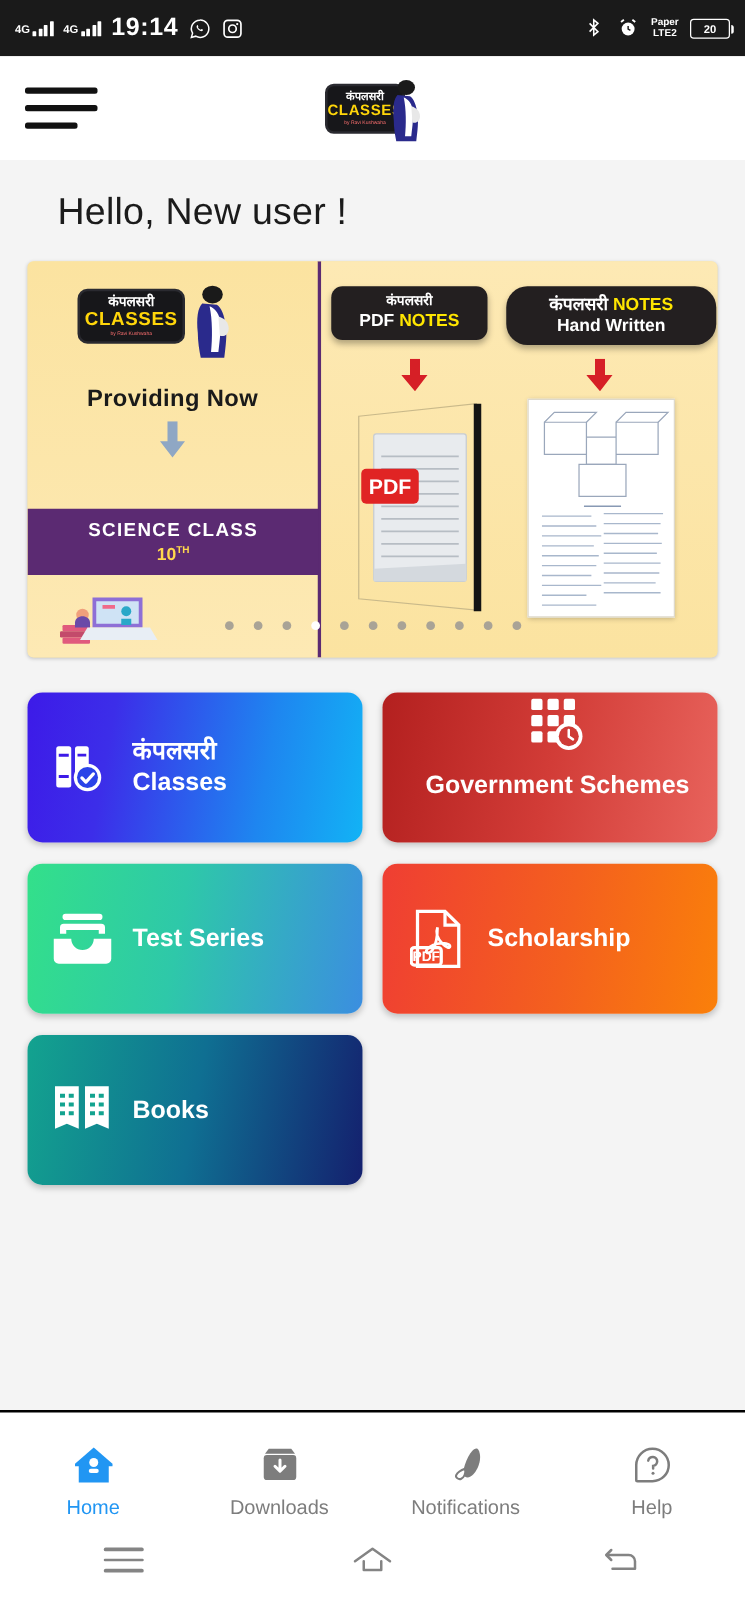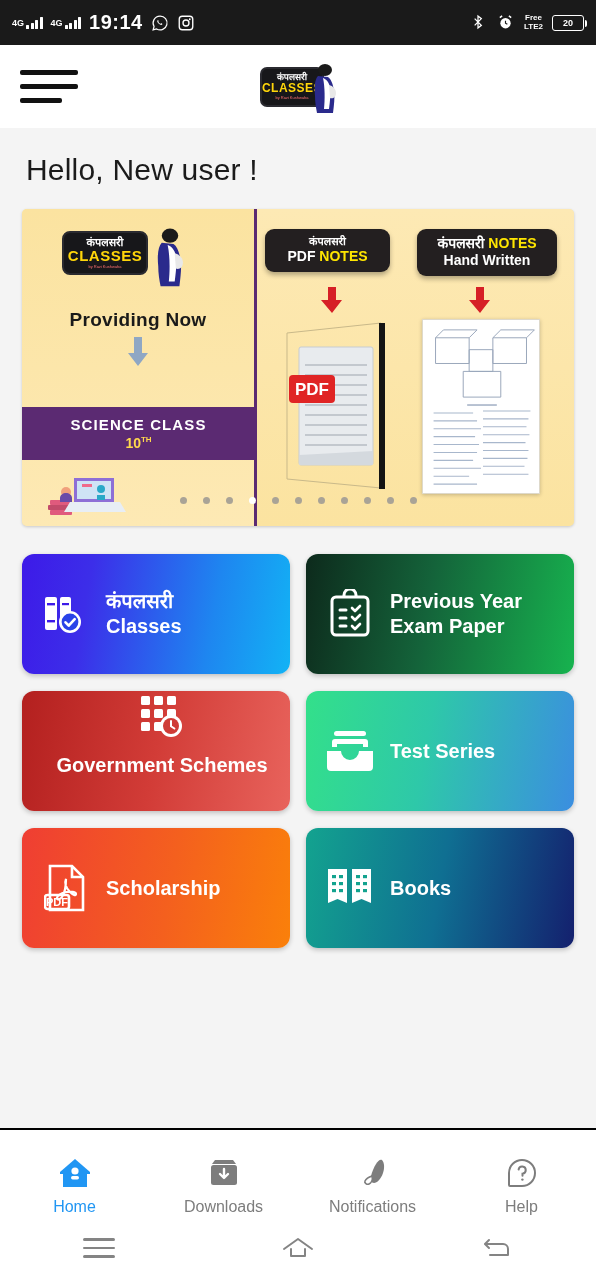--- a/index.html
+++ b/index.html
@@ -55,21 +55,21 @@
     border:2px solid #2a2a30; position:relative; left:-6px;
   }
   .logo-hi { color:#fff; font-size:9px; font-weight:bold; line-height:9px; }
   .logo-cl { color:#ffd60a; font-size:12px; font-weight:bold; line-height:13px; letter-spacing:.5px; }
   .logo-sub { color:#ff7070; font-size:4px; line-height:5px; }
   .logo-man { position:absolute; right:2px; bottom:0; width:34px; height:52px; }
 
   
   .greeting {
     font-size:30px; color:#1b1b1b; padding:25px 0 22px 26px;
-    letter-spacing:.2px; flex:0 0 auto;
+    letter-spacing:.2px; flex:0 0 auto;margin-left:20px;
   }
 
   
   .banner-wrap { padding:0 22px; flex:0 0 auto; }
   .banner {
     position:relative; height:317px; border-radius:5px; overflow:hidden;
     display:flex; background:#fce8a8;
     box-shadow:0 1px 3px rgba(0,0,0,.18);
   }
   .slide-a { width:232px; position:relative; background:linear-gradient(180deg,#fbe3a0 0%,#fde9b4 100%); flex:0 0 232px; }
@@ -92,21 +92,21 @@
   .desk-illu { position:absolute; left:22px; bottom:6px; width:84px; height:56px; }
 
   .badge {
     position:absolute; background:#231f20; border-radius:9px;
     padding:6px 10px 7px; text-align:center; box-shadow:0 3px 5px rgba(0,0,0,.3);
   }
   .badge .l1 { color:#fff; font-size:11px; line-height:13px; font-weight:bold; }
   .badge .l2 { font-size:14px; line-height:17px; font-weight:bold; color:#fff; }
   .badge .l2 .y { color:#ffe600; }
   .badge-pdf { left:8px; top:20px; width:125px; }
-  .badge-hw { left:160px; top:20px; width:140px; }
+  .badge-hw { left:148px; top:20px; width:168px;border-radius:17px; }
   .red-arrow-1 { position:absolute; left:64px; top:78px; }
   .red-arrow-2 { position:absolute; left:212px; top:78px; }
 
   .pdf-doc { position:absolute; left:26px; top:110px; width:112px; height:175px; }
   .hw-doc { position:absolute; left:165px; top:110px; width:118px; height:175px;
             background:#fff; border:1px solid #ded9cb; box-shadow:0 1px 4px rgba(0,0,0,.22); }
 
   .dots { position:absolute; bottom:22px; left:0; right:0; display:flex; justify-content:center; gap:16px; z-index:5; }
   .dots b { width:7px; height:7px; border-radius:50%; background:#a9a396; display:block; }
   .dots b.on { background:#ffffff; }
@@ -187,21 +187,21 @@
           </svg>
       </span>
       <span class="sb-icon">
         <svg viewBox="0 0 24 24" width="17" height="17">
             <circle cx="12" cy="13" r="7.3" fill="#fff"></circle>
             <path stroke="#fff" stroke-width="2.2" fill="none" d="M4 5l3.2-2.4M20 5l-3.2-2.4"></path>
             <path stroke="#1a1a1a" stroke-width="1.6" fill="none" d="M12 9.5V13l2.6 1.6"></path>
           </svg>
       </span>
       <span class="volte">
-        <span>Free</span><br>
+        <span>Paper</span><br>
         <span>LTE2</span>
       </span>
       <span class="batt">20</span>
     </div>
   </div>
 
   <div class="appbar">
     <div class="hamburger">
       <span></span>
         <span></span>
@@ -340,31 +340,20 @@
             <circle cx="29" cy="33" r="8.4" fill="#2a43e8"></circle>
           <path d="M24.5 33.3l3.2 3.4 6-6.6" stroke="#fff" stroke-width="2.6" fill="none" stroke-linecap="round" stroke-linejoin="round"></path>
         </svg>
       </span>
       <span class="tx">
         <span class="hi">कंपलसरी</span>
         <span>Classes</span>
       </span>
     </div>
 
-    <div class="card" style="background: linear-gradient(100deg, rgb(13, 42, 28) 0%, rgb(20, 99, 58) 45%, rgb(23, 179, 79) 100%);">
-      <span class="ic">
-        <svg width="46" height="50" viewBox="0 0 46 50" fill="none" stroke="#fff" stroke-width="3">
-          <rect x="5" y="8" width="36" height="38" rx="4"></rect>
-          <path d="M17 8V6a6 6 0 0 1 12 0v2"></path>
-          <path d="M13 21h6M13 29h6M13 37h6" stroke-linecap="round"></path>
-          <path d="M25 19l3 3 5-5M25 28l3 3 5-5M25 37l3 3 5-5" stroke-linecap="round" stroke-linejoin="round" stroke-width="2.6"></path>
-        </svg>
-      </span>
-      <span class="tx">Previous Year Exam Paper</span>
-    </div>
 
 
     <div class="card" style="background: linear-gradient(100deg, rgb(179, 32, 31) 0%, rgb(210, 60, 55) 50%, rgb(232, 99, 92) 100%); flex-direction: column;">
       <span class="ic">
         <svg width="48" height="48" viewBox="0 0 48 48" fill="#fff">
           <rect x="3" y="5" width="9" height="9" rx="1.5"></rect>
             <rect x="16" y="5" width="9" height="9" rx="1.5"></rect>
             <rect x="29" y="5" width="9" height="9" rx="1.5"></rect>
           <rect x="3" y="18" width="9" height="9" rx="1.5"></rect>
             <rect x="16" y="18" width="9" height="9" rx="1.5"></rect>

